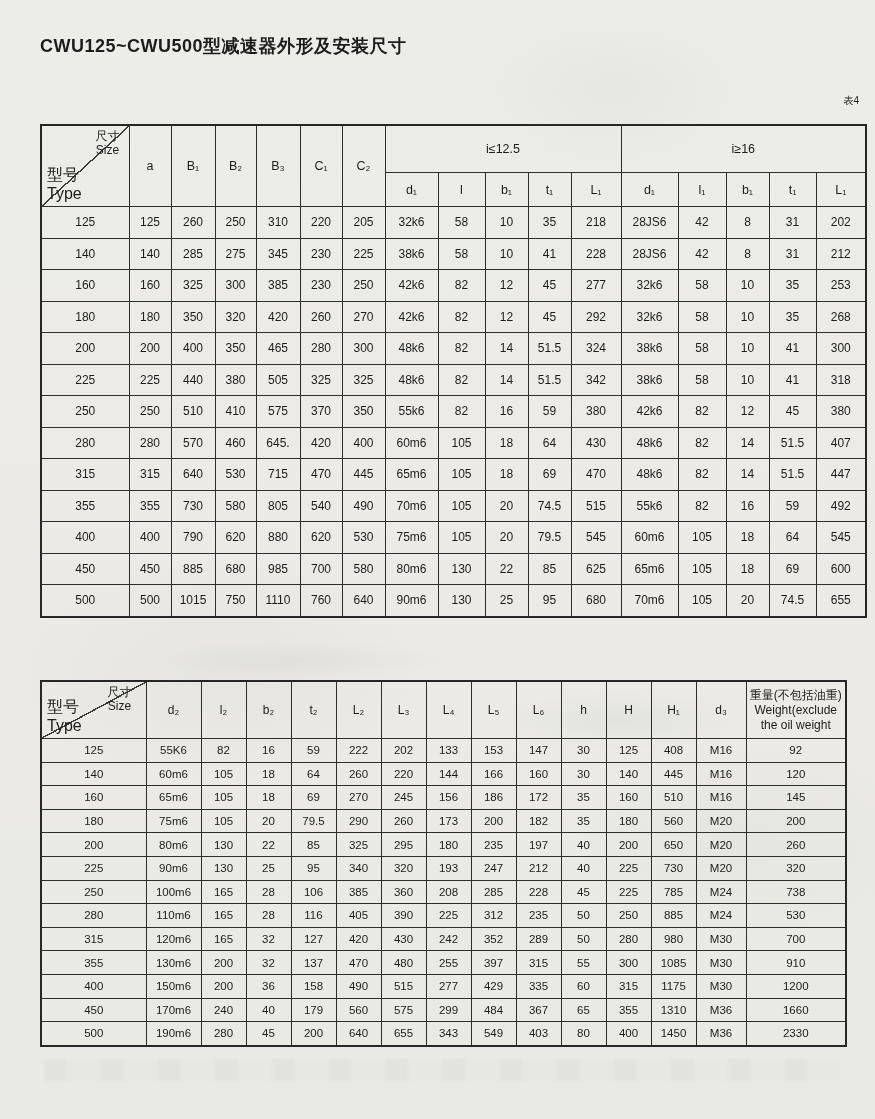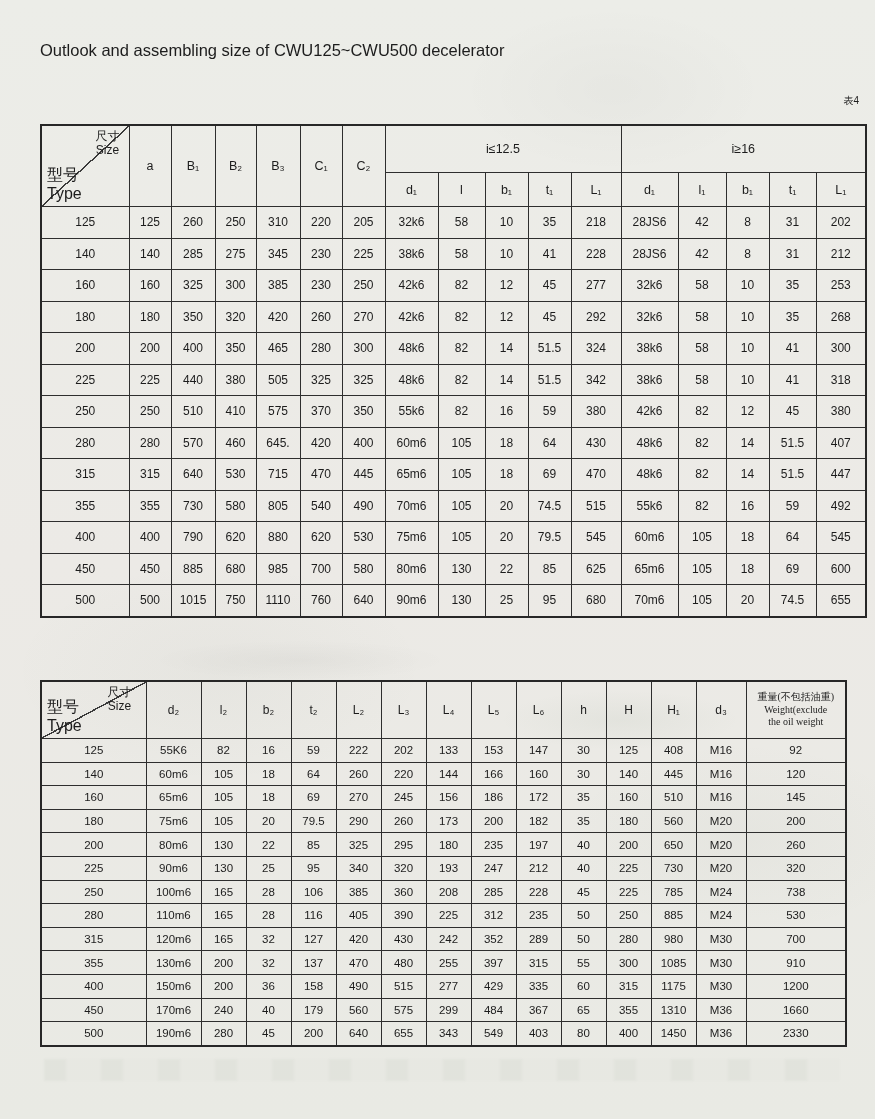--- a/index.html
+++ b/index.html
@@ -36,21 +36,21 @@
   
   .t1{position:absolute;left:40px;top:124px;width:825px;font-size:12.5px;}
   .t1 thead tr.grp th{height:46px;}
   .t1 thead tr.sub th{height:33px;margin-left:7px;}
   .t1 tbody td{height:30.5px;font-size:12px;}
 
   
   .t2{position:absolute;left:40px;top:680px;width:805px;font-size:12px;}
   .t2 thead th{height:56px;}
   .t2 tbody td{height:22.6px;font-size:11.5px;}
-  .weight-head{font-size:10px;line-height:1.25;white-space:normal;font-family:Liberation Serif, serif;}
+  .weight-head{font-size:12px;line-height:1.25;white-space:normal;}
 
   
   .corner{
     position:relative;padding:0;
     background-image:linear-gradient(to bottom right,
       transparent calc(50% - 0.7px),
       #3a3a3a calc(50% - 0.7px),
       #3a3a3a calc(50% + 0.7px),
       transparent calc(50% + 0.7px));
   }
@@ -70,21 +70,21 @@
   .smudge{position:absolute;border-radius:50%;pointer-events:none;}
   .smudge.s1{left:500px;top:690px;width:240px;height:60px;background:radial-gradient(closest-side,rgba(90,120,90,0.06),transparent);}
   .smudge.s2{left:150px;top:640px;width:300px;height:40px;background:radial-gradient(closest-side,rgba(0,0,0,0.03),transparent);}
 </style>
 </head>
 <body>
 
 <div class="page">
 
   <div class="title-block">
-    <div class="title-en">Outlook and assembling size of CWU125~CWU500 decelerator</div>
+    <div class="title-zh">CWU125~CWU500型减速器外形及安装尺寸</div>
   </div>
 
   <div class="table-tag">表4</div>
 
   <div class="smudge s1"></div>
   <div class="smudge s2"></div>
 
   <table class="t1">
     <colgroup>
       <col style="width:88px">

